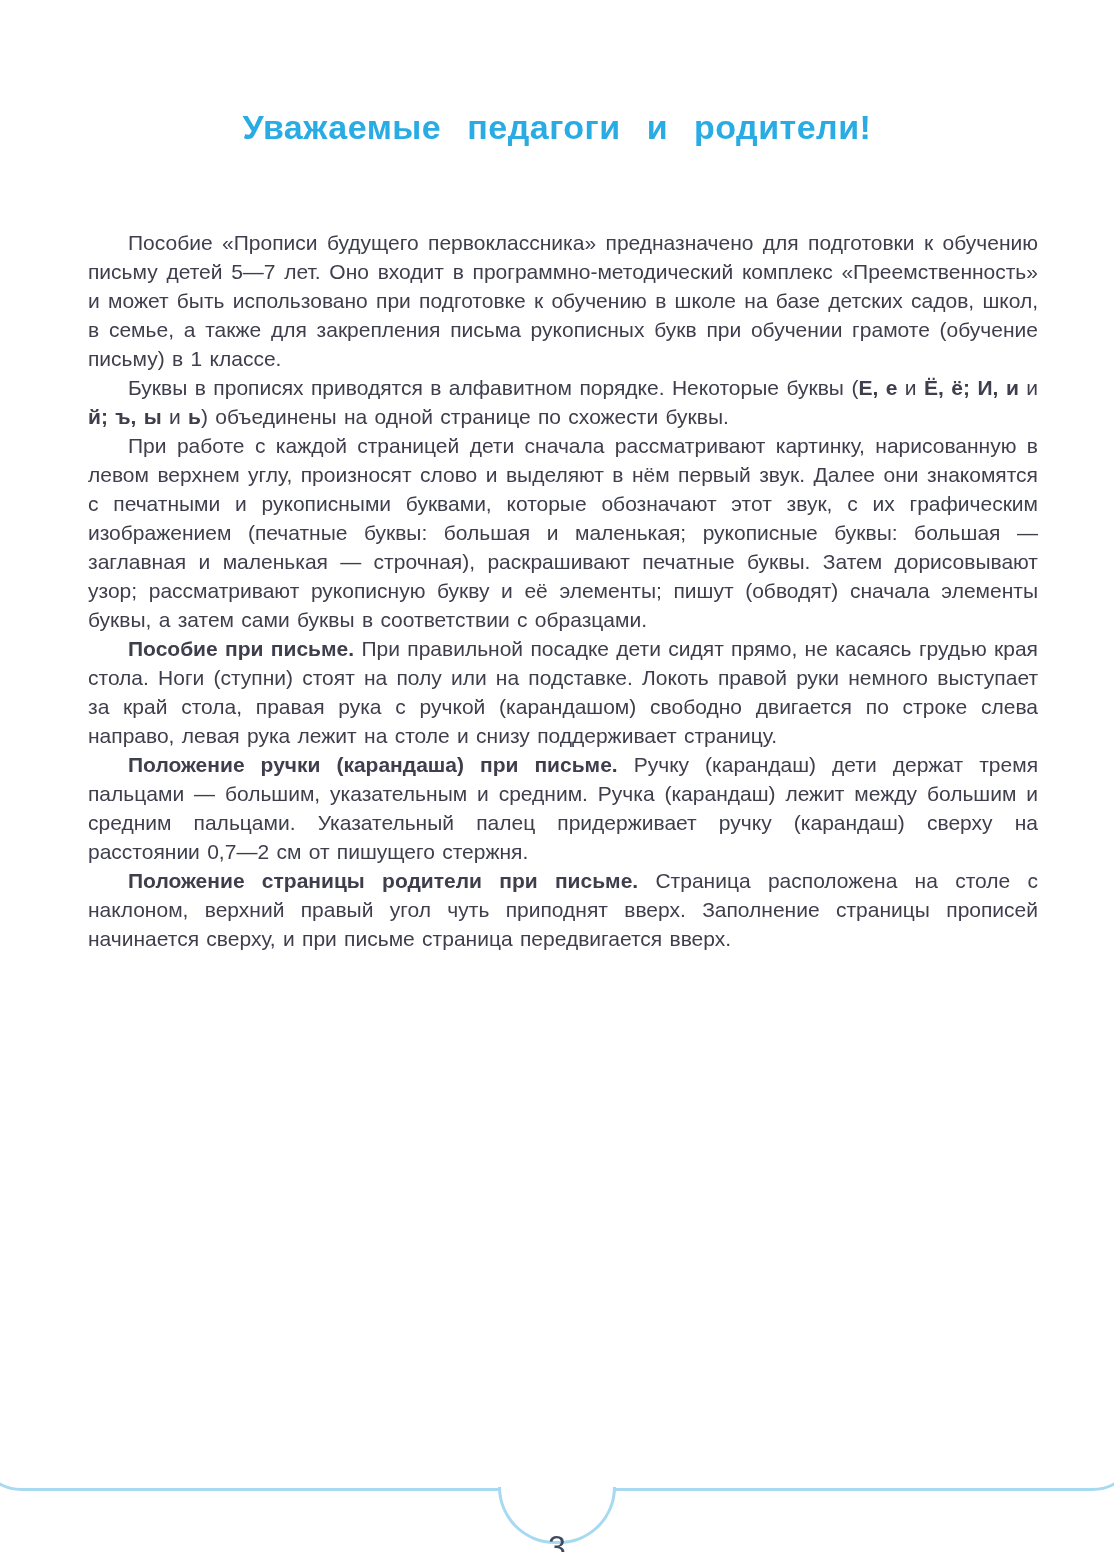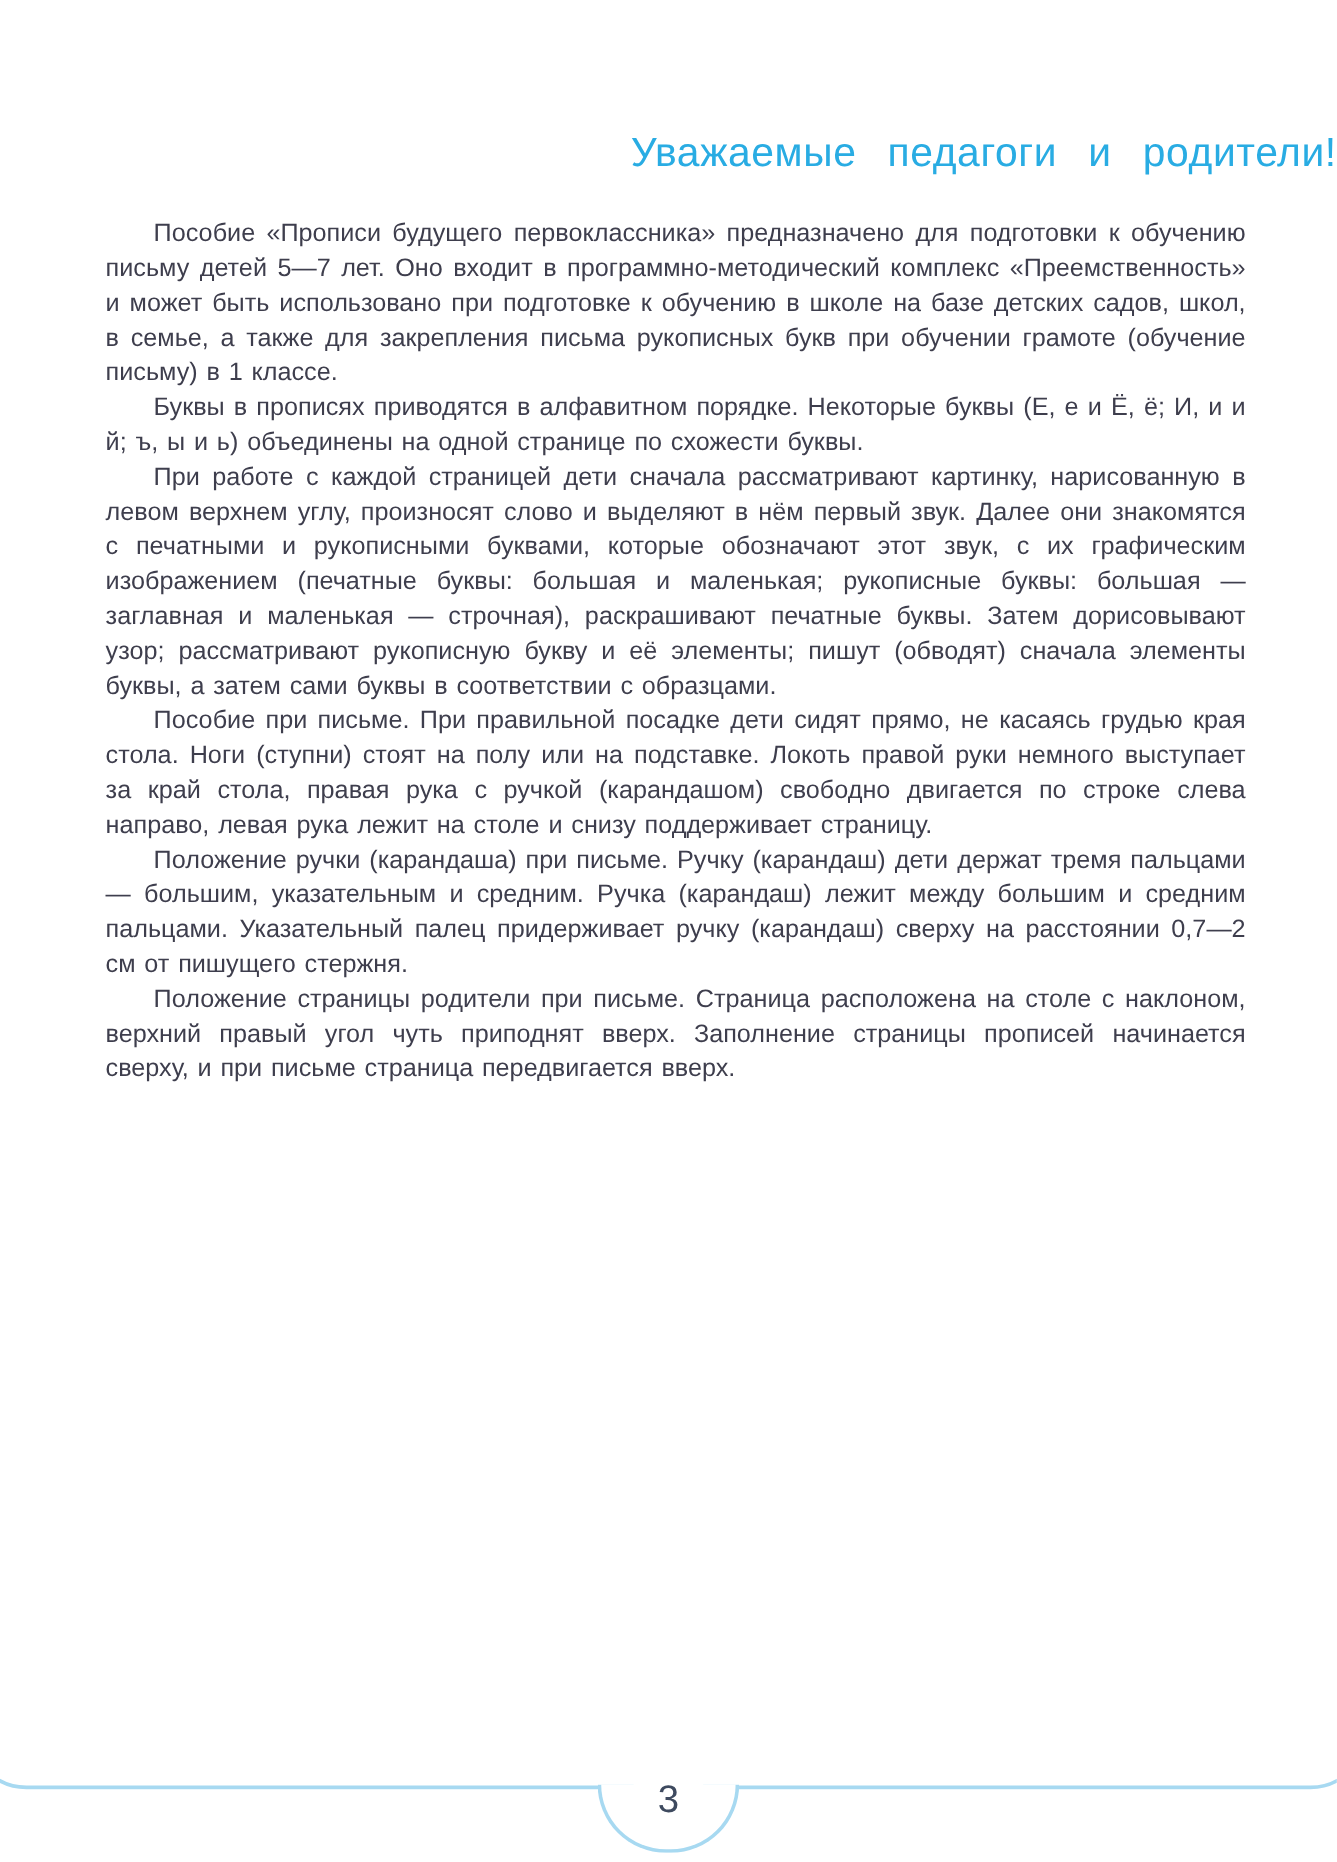--- a/index.html
+++ b/index.html
@@ -1,61 +1,61 @@
 <!DOCTYPE html>
 <html lang="ru" style="--accent: #29ace3; --frame: #a7d9f1; --text: #3e3e4d; --pagenum: #3e4a5f;"><head>
 <meta charset="utf-8">
 <style>
   :root{
     --accent:#29ace3;
     --frame:#a7d9f1;
     --text:#3e3e4d;
     --pagenum:#3e4a5f;
   }
-  *{box-sizing:border-box;}
+  *{box-sizing:border-box;margin-top:48px;}
   html,body{margin:0;padding:0;}
   body{
     width:1114px;height:1552px;
     background:#ffffff;
     position:relative;
     overflow:hidden;
     font-family:"Liberation Sans","DejaVu Sans",sans-serif;
   }
   .frame{
     position:absolute;
     left:-26px;right:-26px;top:-60px;bottom:61px;
     border:3px solid var(--frame);
     border-radius:48px;
     pointer-events:none;
   }
   .title{
     position:absolute;
     top:108px;left:0;right:0;
     margin:0;
-    text-align:right;
+    text-align:center;
     font-size:34px;
-    font-weight:normal;
+    font-weight:bold;
     color:var(--accent);
     word-spacing:16px;
     letter-spacing:0.5px;
   }
   .content{
     position:absolute;
     left:88px;right:76px;top:180px;
   }
   .content p{
     margin:0;
     text-indent:40px;
     text-align:justify;
     font-size:21px;
     line-height:29px;
     color:var(--text);
     word-spacing:1.5px;
   }
-  .content p span.bold{font-weight:normal;}
+  .content p span.bold{font-weight:bold;}
   .page-tab{
     position:absolute;
     left:50%;
     transform:translateX(-50%);
     bottom:8px;
     width:118px;
     height:57px;
     background:#ffffff;
     border:3px solid var(--frame);
     border-top:none;

